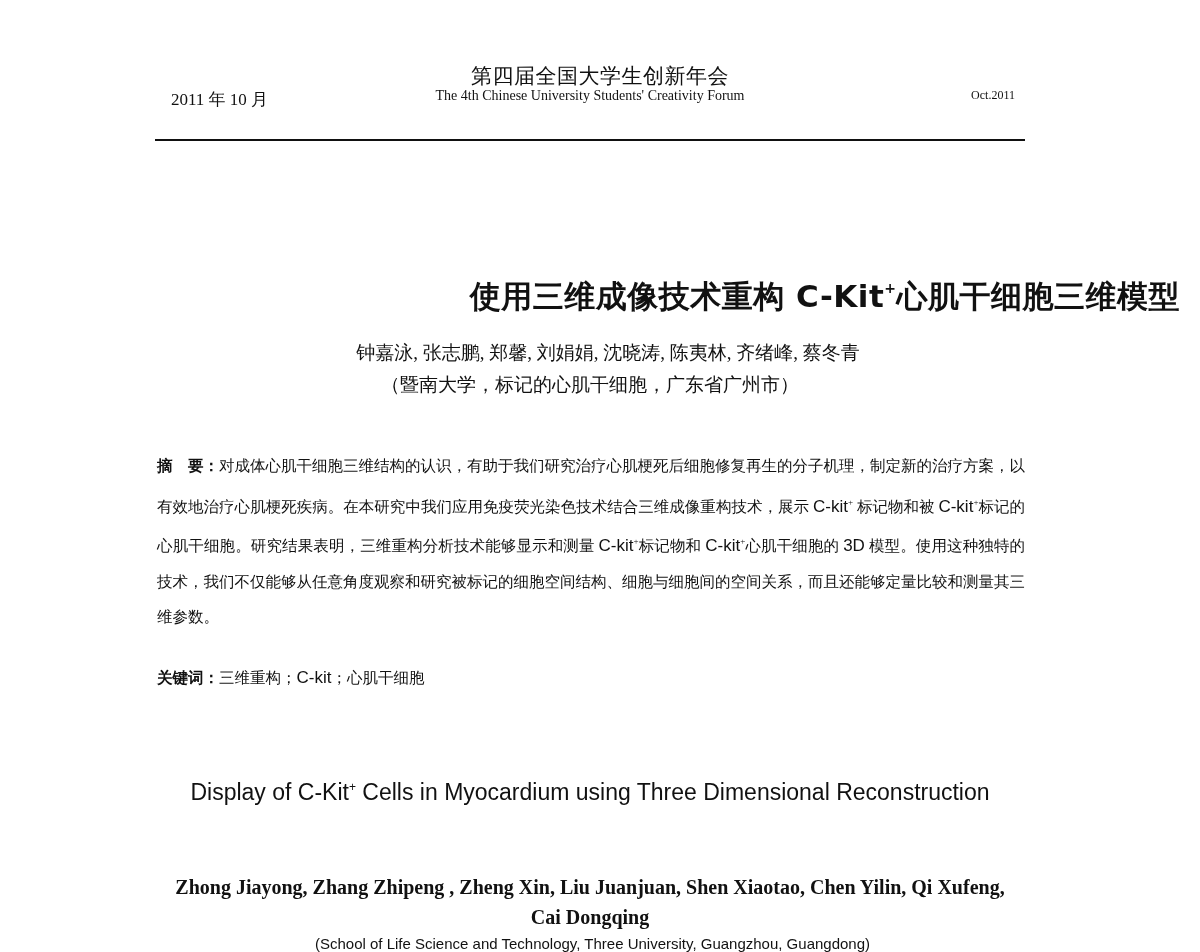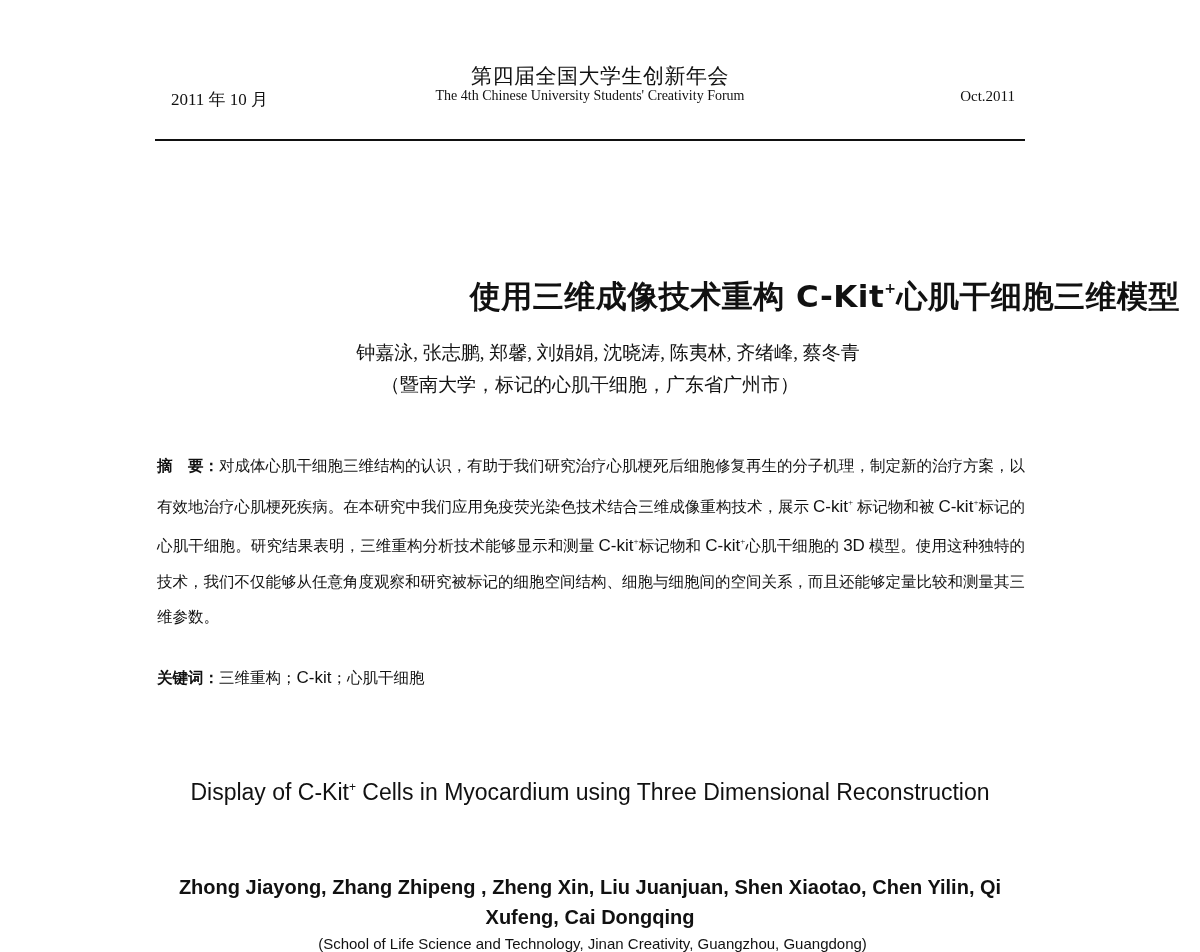--- a/index.html
+++ b/index.html
@@ -9,21 +9,21 @@
       font-family: "Liberation Serif", "DejaVu Serif", serif;
       position: relative;
     }
     .abs { position: absolute; }
     .header-cn {
       left: 0; width: 1200px; top: 62px; text-align: center;
       font-size: 21px; letter-spacing: 0.5px;
     }
     .header-left { left: 163px; top: 88px; font-size: 17px; margin-left: 8px; }
     .header-center { left: 0; width: 1180px; top: 88px; text-align: center; font-size: 14px; }
-    .header-right { right: 185px; top: 88px; font-size: 15px; text-align: center; }
+    .header-right { right: 185px; top: 88px; font-size: 12px; text-align: center; }
     .header-rule {
       left: 155px; top: 139px; width: 870px; height: 0;
       border-top: 2px solid #111;
     }
     .cn-title {
       left: 0; width: 1180px; top: 276px; text-align: right;
       font-family: "DejaVu Sans", "Liberation Sans", sans-serif;
       font-weight: bold; font-size: 31px; letter-spacing: 0.5px;
     }
     .cn-title sup { font-size: 14px; vertical-align: 14px; }
@@ -45,21 +45,21 @@
     }
     .keywords .lbl { font-weight: bold; font-family: "DejaVu Sans", sans-serif; }
     .keywords .lat { font-family: "Liberation Sans", sans-serif; font-size: 17px; }
     .en-title {
       left: 190px; width: 800px; top: 770px; text-align: center;
       font-family: "Liberation Sans", sans-serif; font-size: 23px; line-height: 34px;
     }
     .en-title sup { font-size: 12px; vertical-align: 9px; }
     .en-authors {
       left: 160px; width: 860px; top: 872px; text-align: center;
-      font-family: Liberation Sans, sans-serif; font-weight: bold; font-size: 20px; line-height: 30px;
+      font-family: Liberation Serif, serif; font-weight: bold; font-size: 20px; line-height: 30px;
     }
     .en-affil {
       left: 0; width: 1185px; top: 935px; text-align: center;
       font-family: "Liberation Sans", sans-serif; font-size: 15px;
     }
   </style>
 </head>
 <body>
 
 <div class="abs header-cn">第四届全国大学生创新年会</div>
@@ -73,13 +73,13 @@
 <div class="abs cn-authors">钟嘉泳, 张志鹏, 郑馨, 刘娟娟, 沈晓涛, 陈夷林, 齐绪峰, 蔡冬青</div>
 <div class="abs cn-affil">（暨南大学，标记的心肌干细胞，广东省广州市）</div>
 
 <div class="abs abstract"><span class="lbl">摘　要：</span><span>对成体心肌干细胞三维结构的认识，有助于我们研究治疗心肌梗死后细胞修复再生的分子机理，制定新的治疗方案，以有效地治疗心肌梗死疾病。在本研究中我们应用免疫荧光染色技术结合三维成像重构技术，展示 </span><span class="lat">C-kit</span><sup>+</sup><span> 标记物和被 </span><span class="lat">C-kit</span><sup>+</sup><span>标记的心肌干细胞。研究结果表明，三维重构分析技术能够显示和测量 </span><span class="lat">C-kit</span><sup>+</sup><span>标记物和 </span><span class="lat">C-kit</span><sup>+</sup><span>心肌干细胞的 </span><span class="lat">3D</span><span> 模型。使用这种独特的技术，我们不仅能够从任意角度观察和研究被标记的细胞空间结构、细胞与细胞间的空间关系，而且还能够定量比较和测量其三维参数。</span></div>
 
 <div class="abs keywords"><span class="lbl">关键词：</span><span>三维重构；</span><span class="lat">C-kit</span><span>；心肌干细胞</span></div>
 
 <div class="abs en-title"><span>Display of C-Kit</span><sup>+</sup><span> Cells in Myocardium using Three Dimensional Reconstruction</span></div>
 
 <div class="abs en-authors">Zhong Jiayong, Zhang Zhipeng , Zheng Xin, Liu Juanjuan, Shen Xiaotao, Chen Yilin, Qi Xufeng, Cai Dongqing</div>
-<div class="abs en-affil">(School of Life Science and Technology, Jinan Creativity, Guangzhou, Guangdong)</div>
+<div class="abs en-affil">(School of Life Science and Technology, Three University, Guangzhou, Guangdong)</div>
 
 </body></html>

